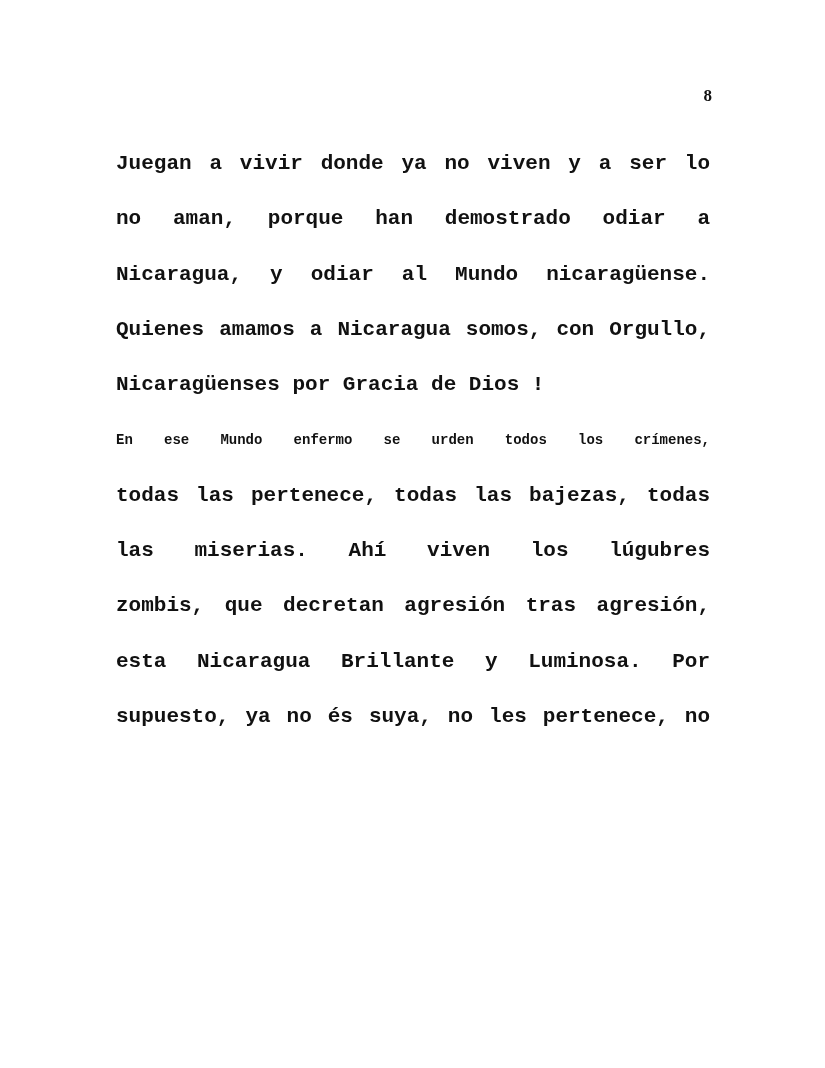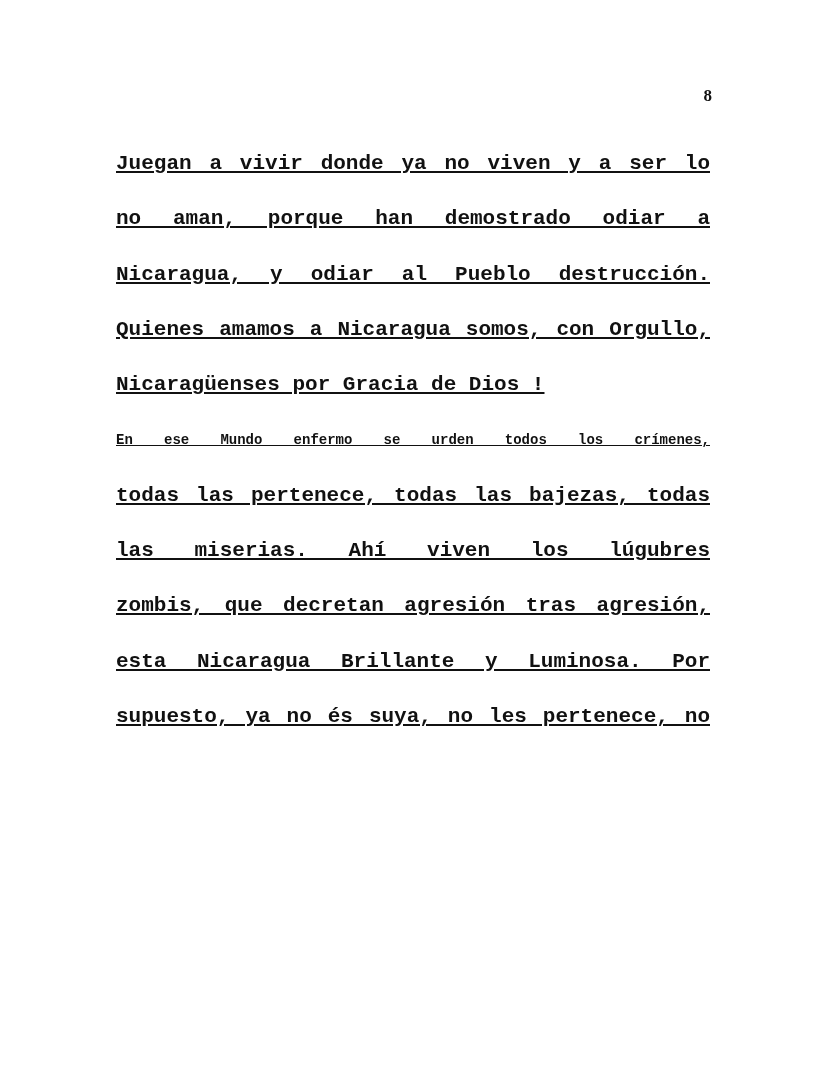--- a/index.html
+++ b/index.html
@@ -39,35 +39,34 @@
       height: 55.3px;
       line-height: 36px;
       font-family: "Liberation Mono", monospace;
       font-weight: bold;
       font-size: 21px;
       letter-spacing: 0px;
       white-space: nowrap;
       text-align: justify;
       text-align-last: justify;
       overflow: hidden;
-      text-decoration: underline;
     }
     .line.last {
       text-align-last: left;
     }
   </style>
 </head>
 <body>
 
 <div class="page-number">8</div>
 
 <div class="body-text">
   <span class="line">Juegan a vivir donde ya no viven y a ser lo</span>
   <span class="line">no aman, porque han demostrado odiar a</span>
-  <span class="line">Nicaragua, y odiar al Pueblo destrucción.</span>
+  <span class="line">Nicaragua, y odiar al Mundo nicaragüense.</span>
   <span class="line">Quienes amamos a Nicaragua somos, con Orgullo,</span>
   <span class="line last">Nicaragüenses por Gracia de Dios !</span>
   <span class="line" style="font-size: 14px;">En ese Mundo enfermo se urden todos los crímenes,</span>
   <span class="line">todas las pertenece, todas las bajezas, todas</span>
   <span class="line">las miserias. Ahí viven los lúgubres</span>
   <span class="line">zombis, que decretan agresión tras agresión,</span>
   <span class="line">esta Nicaragua Brillante y Luminosa. Por</span>
   <span class="line">supuesto, ya no és suya, no les pertenece, no</span>
 </div>
 

